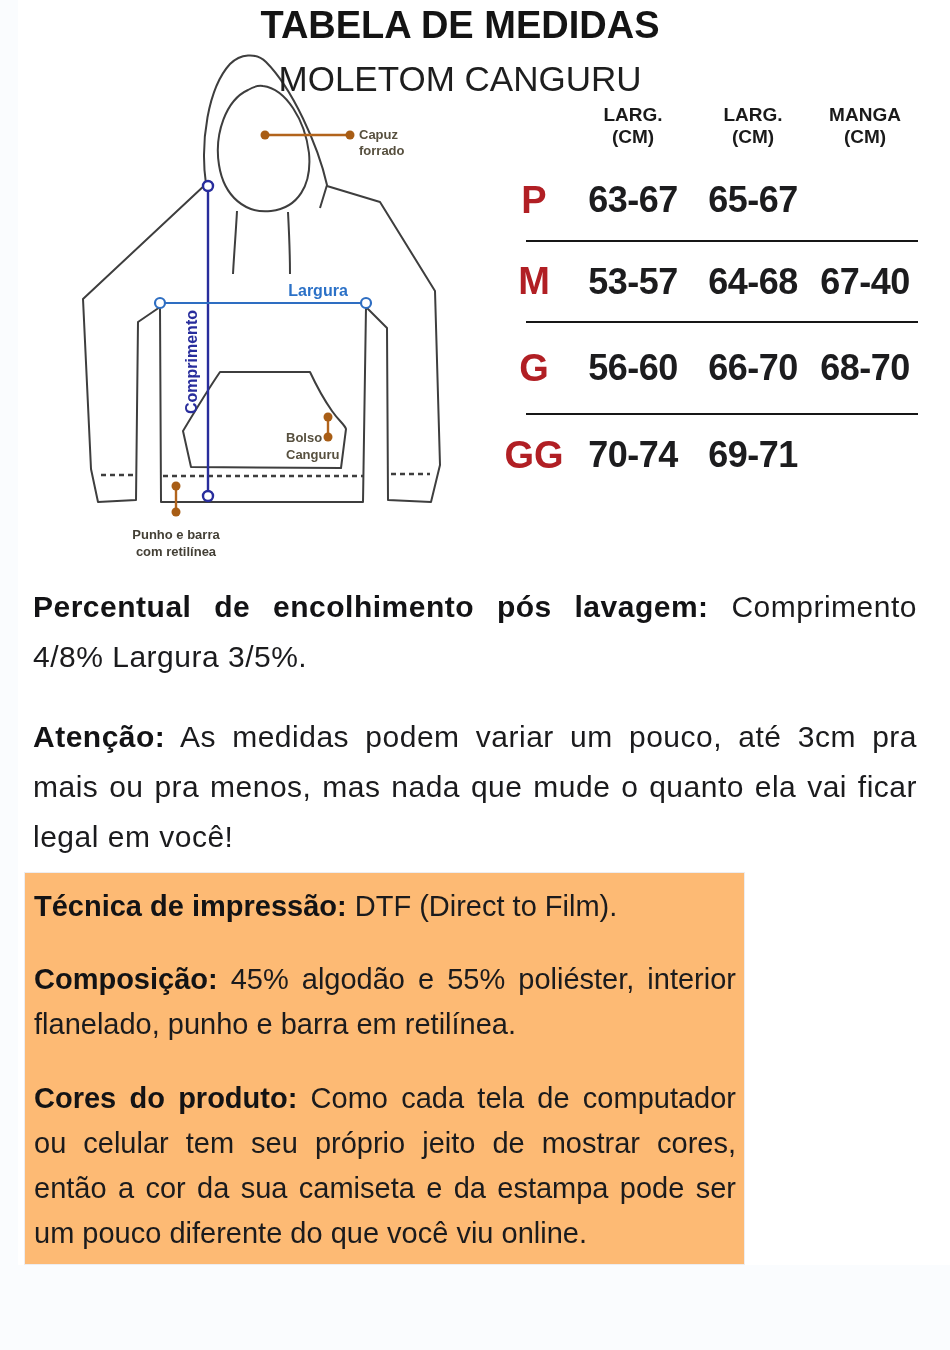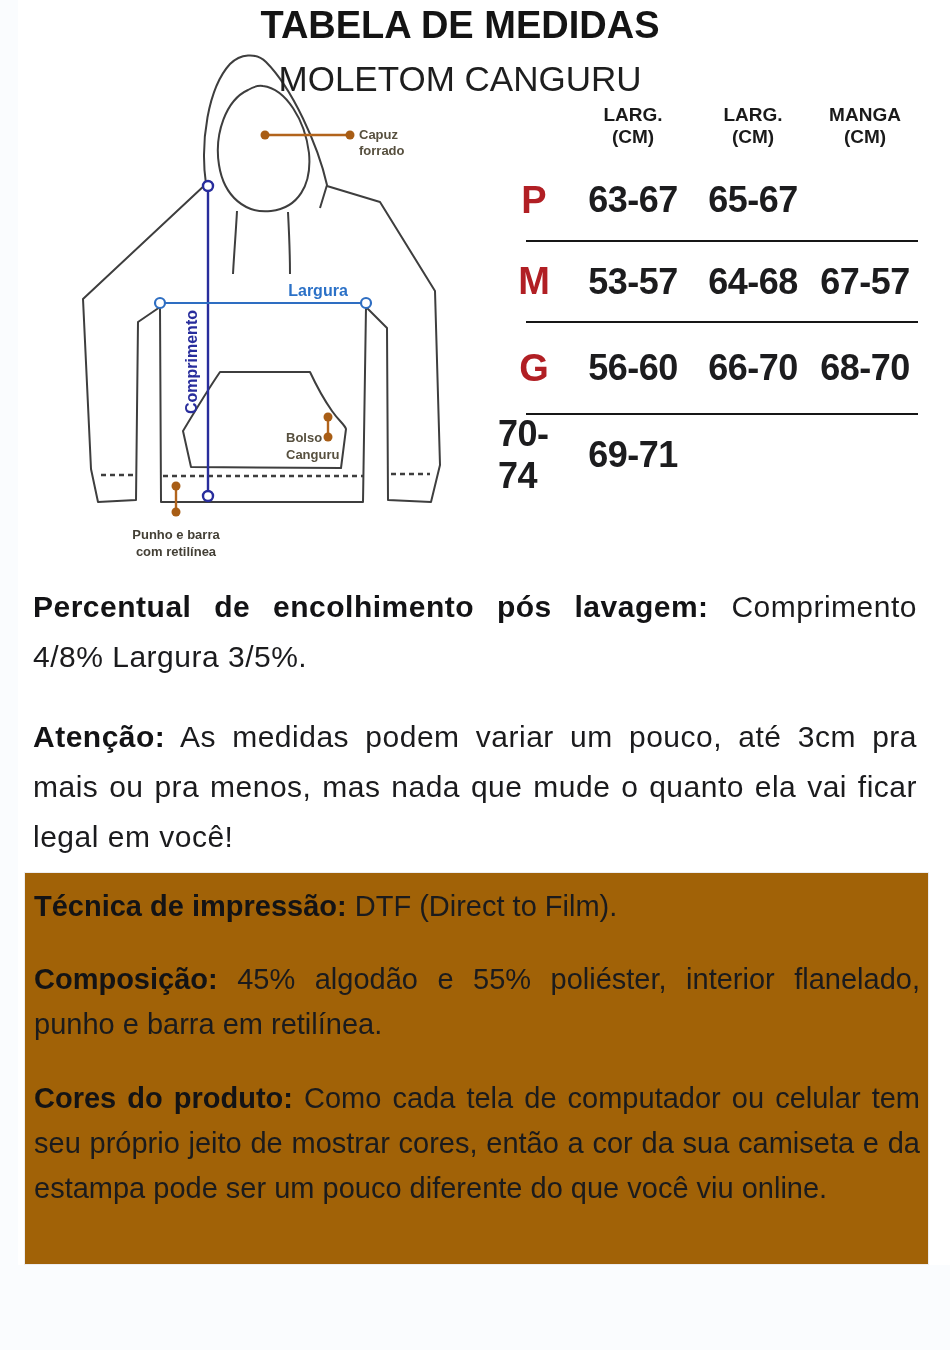--- a/index.html
+++ b/index.html
@@ -33,22 +33,22 @@
   .size-letter{font-size:38px;font-weight:800;color:#b11f24;}
   .size-val{font-size:36px;font-weight:700;color:#1c1c1e;letter-spacing:-0.5px;}
   .tdiv{grid-column:1 / -1;height:2px;background:#161616;margin-left:28px;margin-right:2px;}
   
   .notes{position:absolute;left:33px;top:582px;width:884px;z-index:2;}
   .notes p{margin:0;font-size:30px;line-height:50px;letter-spacing:0.5px;text-align:justify;color:#1b1b1d;}
   .notes p.mt{margin-top:30px;}
   .notes b,.card b{font-weight:700;color:#131315;}
   
   .card{
-    position:absolute;left:24px;top:872px;width:905px;height:393px;z-index:2;
-    box-sizing:border-box;background:#a16207;border:1px solid #ededf0;
+    position:absolute;left:24px;top:872px;width:721px;height:393px;z-index:2;
+    box-sizing:border-box;background:#fdba74;border:1px solid #ededf0;
     padding:11px 8px 0 9px;
   }
   .card p{margin:0;font-size:29px;line-height:45px;text-align:justify;color:#1b1b1d;}
   .card p.m1{margin-top:28px;}
   .card p.m2{margin-top:29px;}
 </style>
 </head>
 <body>
 
 <div class="panel"></div>
@@ -120,29 +120,30 @@
   </div>
 
   <div class="cell size-letter">P</div>
   <div class="cell size-val">63-67</div>
   <div class="cell size-val">65-67</div>
   <div class="tdiv"></div>
 
   <div class="cell size-letter">M</div>
   <div class="cell size-val">53-57</div>
   <div class="cell size-val">64-68</div>
-  <div class="cell size-val">67-57</div>
+  <div class="cell size-val">67-40</div>
   <div class="tdiv"></div>
 
   <div class="cell size-letter">G</div>
   <div class="cell size-val">56-60</div>
   <div class="cell size-val">66-70</div>
   <div class="cell size-val">68-70</div>
   <div class="tdiv"></div>
 
+  <div class="cell size-letter">GG</div>
   <div class="cell size-val">70-74</div>
   <div class="cell size-val">69-71</div>
 </div>
 
 <section class="notes">
   <p><b>Percentual de encolhimento pós lavagem:</b><span> Comprimento 4/8% Largura 3/5%.</span></p>
   <p class="mt"><b>Atenção:</b><span> As medidas podem variar um pouco, até 3cm pra mais ou pra menos, mas nada que mude o quanto ela vai ficar legal em você!</span></p>
 </section>
 
 <section class="card">

